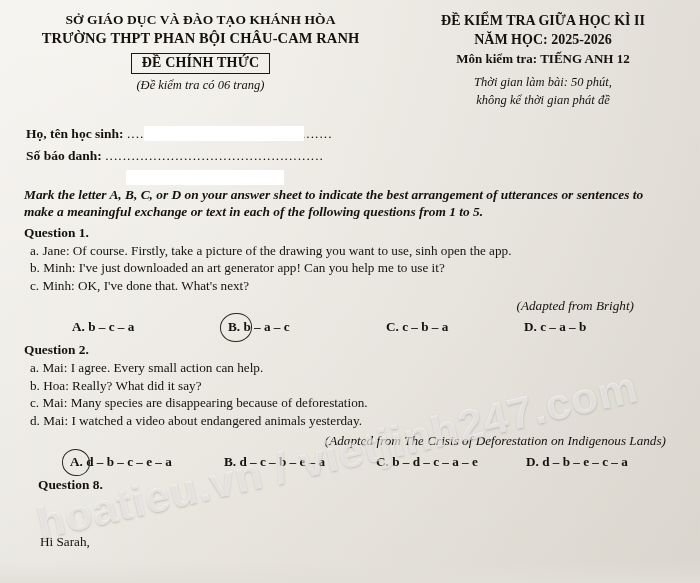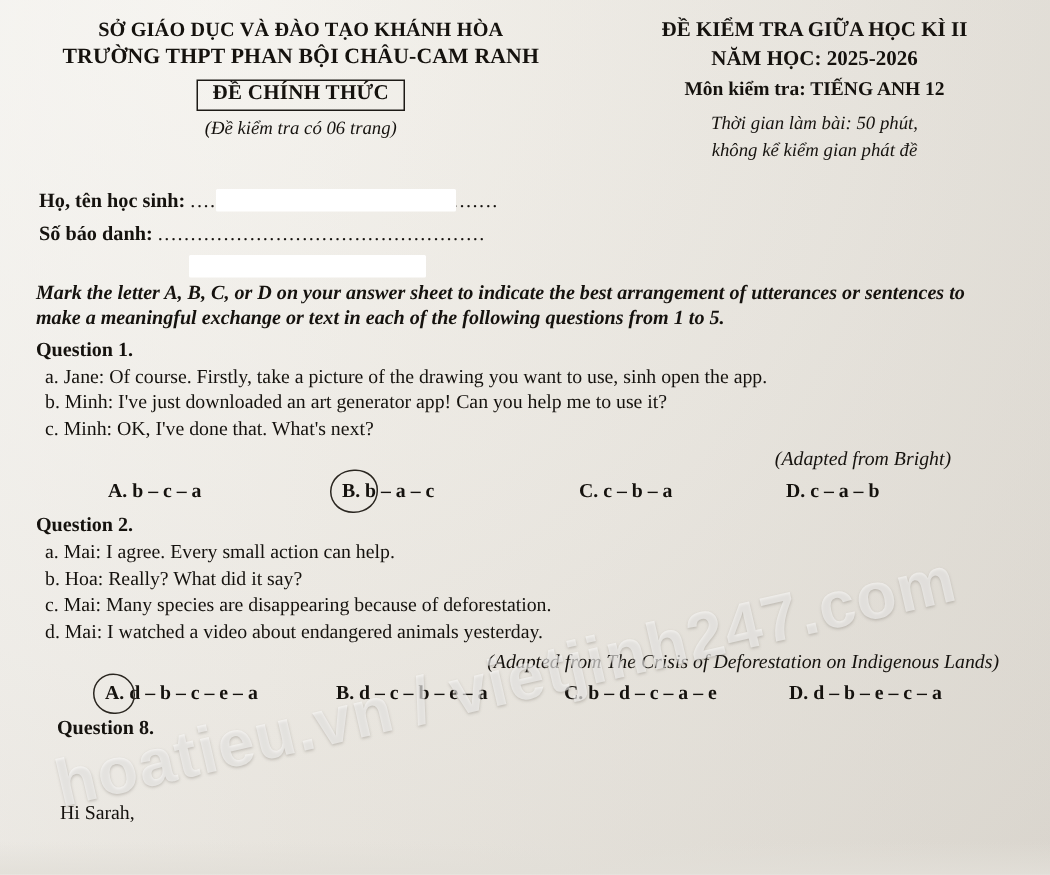--- a/index.html
+++ b/index.html
@@ -213,21 +213,21 @@
       <div class="l1">SỞ GIÁO DỤC VÀ ĐÀO TẠO KHÁNH HÒA</div>
       <div class="l2">TRƯỜNG THPT PHAN BỘI CHÂU-CAM RANH</div>
       <div class="boxed">ĐỀ CHÍNH THỨC</div>
       <div class="paren">(Đề kiểm tra có 06 trang)</div>
     </div>
     <div class="hdr-right">
       <div class="r1">ĐỀ KIỂM TRA GIỮA HỌC KÌ II</div>
       <div class="r1">NĂM HỌC: 2025-2026</div>
       <div class="r2">Môn kiểm tra: TIẾNG ANH 12</div>
       <div class="r3">Thời gian làm bài: 50 phút,</div>
-      <div class="r3" style="margin-top:0">không kể kiểm gian phát đề</div>
+      <div class="r3" style="margin-top:0">không kể thời gian phát đề</div>
     </div>
   </div>
 
   <div class="student">
     <div class="row">
       <span>Họ, tên học sinh:</span>
       <span class="dots">...............................................</span>
       <span class="redact a"></span>
     </div>
     <div class="row">

